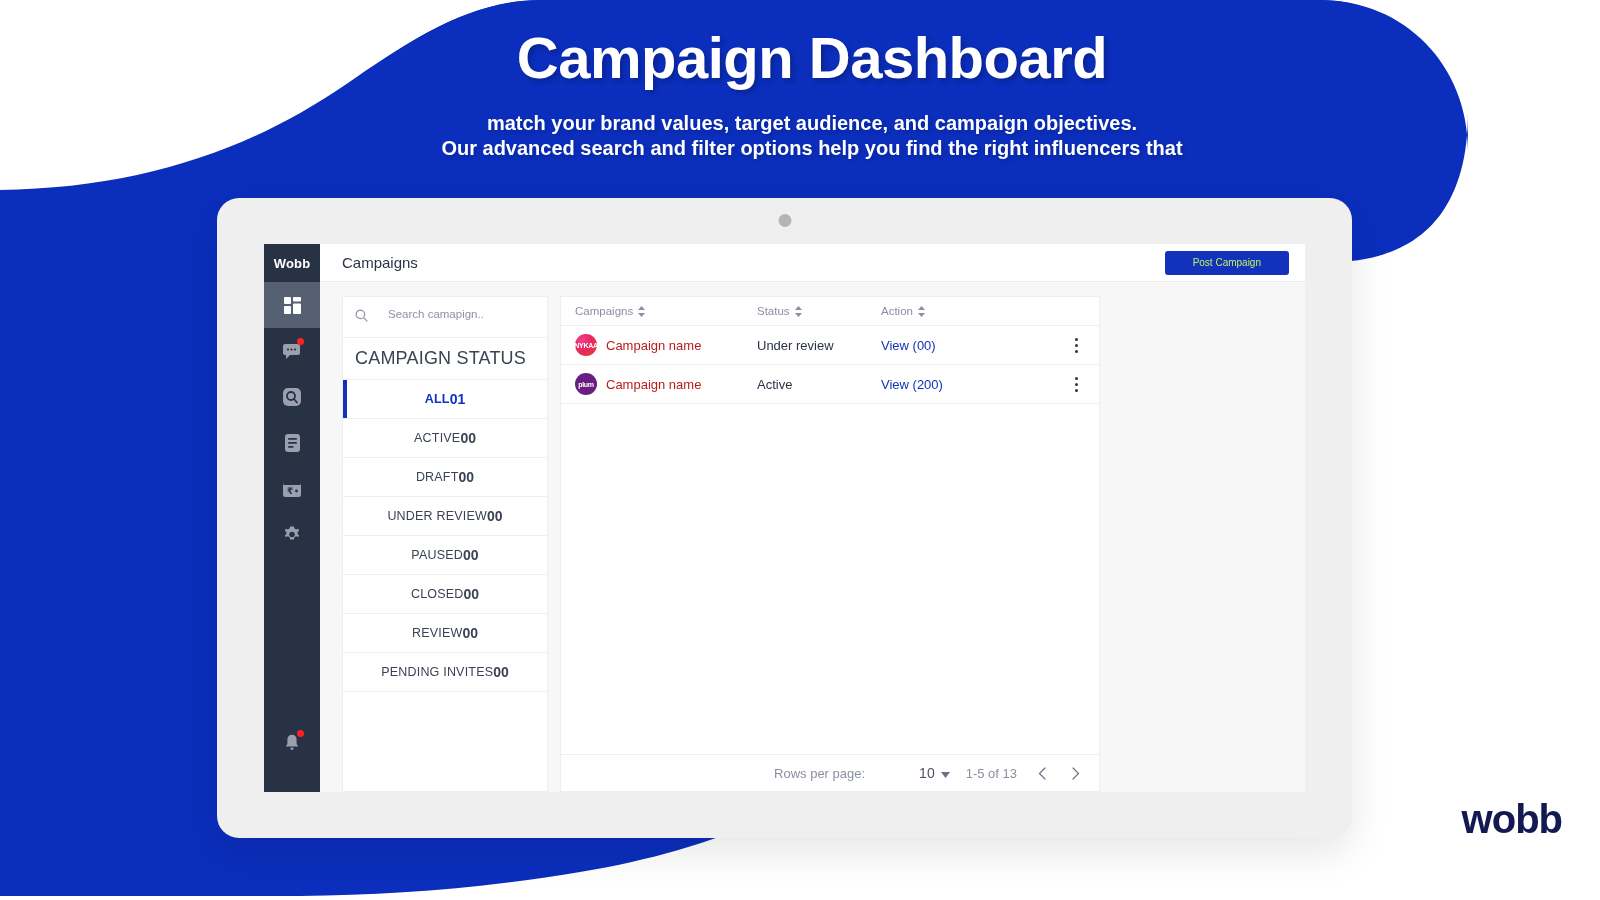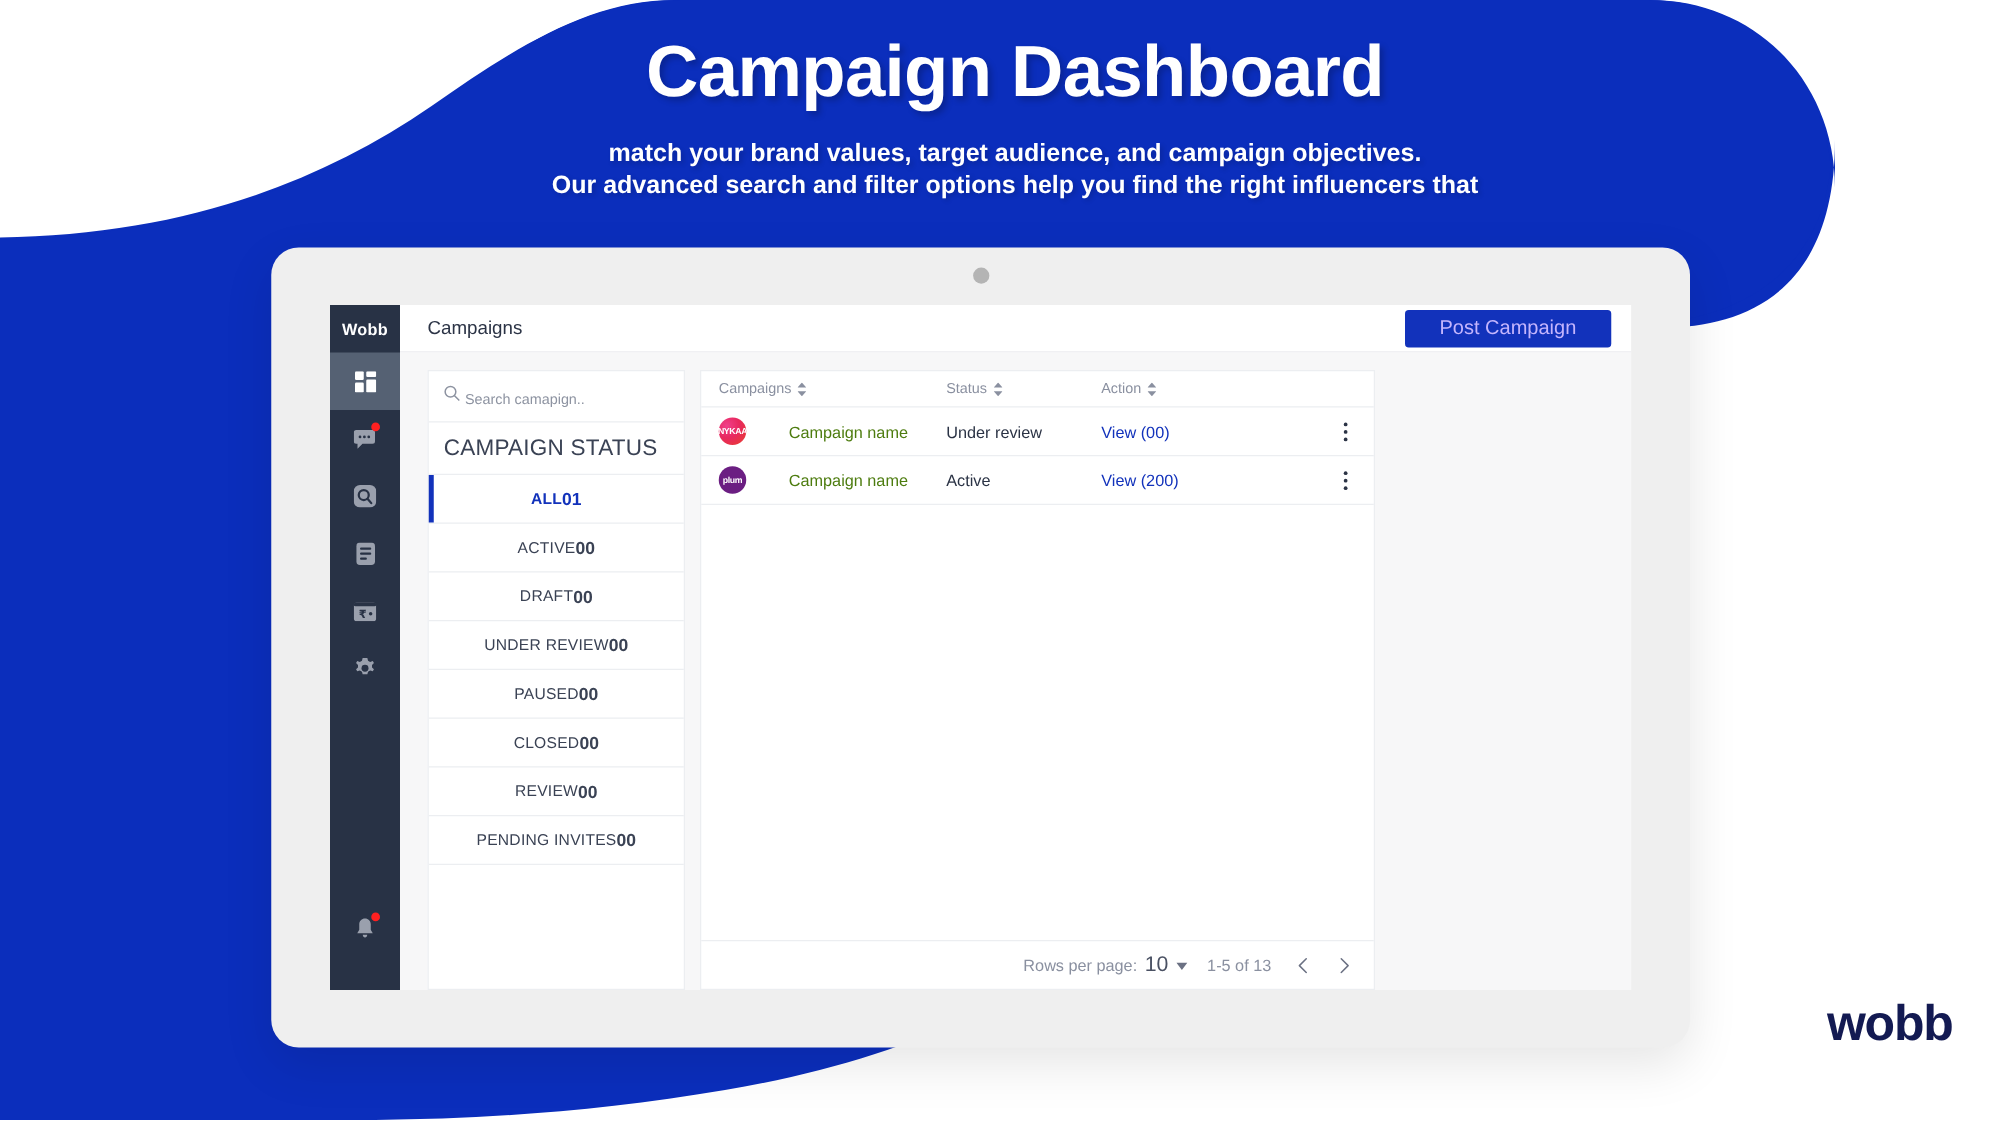--- a/index.html
+++ b/index.html
@@ -64,35 +64,35 @@
 
   
   .main { flex:1 1 auto; display:flex; flex-direction:column; min-width:0; }
   .topbar {
     height:38px; background:#ffffff; display:flex; align-items:center;
     padding:0 16px 0 22px; justify-content:space-between;
     border-bottom:1px solid #ececef;
   }
   .topbar-title { font-size:15px; color:#2b3345; }
   .post-btn {
-    background:#1232bb; color:#c4b5fd; font-size:16px; border:none;
+    background:#1232bb; color:#bef264; font-size:10px; border:none;
     padding:7px 28px; border-radius:3px; cursor:pointer; line-height:1;
   }
   .work {
     flex:1 1 auto; display:flex; gap:12px; padding:14px 12px 0 22px; min-height:0;
     background:#f7f7f8;
   }
 
   
   .filter-card {
     width:206px; flex:0 0 206px; background:#fff; border:1px solid #eceef1;
     display:flex; flex-direction:column; align-self:stretch; margin-bottom:0;
   }
   .search-row {
-    display:flex; align-items:flex-end; gap:4px; padding:11px 12px;
+    display:flex; align-items:flex-start; gap:20px; padding:11px 12px;
     border-bottom:1px solid #eceef1;
   }
   .search-ph { font-size:11.5px; color:#8d93a1; }
   .filter-head {
     padding:10px 12px; font-size:18px; color:#3a4254; letter-spacing:.2px;
     border-bottom:1px solid #eceef1;
   }
   .filter-item {
     position:relative; display:flex; align-items:center; justify-content:center;
     padding:11px 12px; border-bottom:1px solid #eceef1; cursor:pointer;
@@ -120,33 +120,33 @@
     display:flex; align-items:center; padding:8px 14px; border-bottom:1px solid #eceef1;
   }
   .row-c1 { width:182px; display:flex; align-items:center; gap:9px; }
   .avatar { width:22px; height:22px; border-radius:50%; flex:0 0 22px; position:relative; overflow:hidden; }
   .avatar .av-txt {
     position:absolute; inset:0; display:flex; align-items:center; justify-content:center;
     font-size:7px; font-weight:700; color:#fff; letter-spacing:-0.3px;
   }
   .av-nykaa { background: radial-gradient(circle at 30% 30%, #f0408a 0%, #e8285f 45%, #e8402a 100%); }
   .av-plum { background:#6b1e82; }
-  .cname { font-size:13px; color:#4d7c0f; cursor:pointer;margin-left:25px; }
+  .cname { font-size:13px; color:#b91c1c; cursor:pointer; }
   .row-c2 { width:124px; font-size:13px; color:#2b3345; }
   .row-c3 { flex:1 1 auto; font-size:13px; color:#1232bb; cursor:pointer; }
   .kebab { width:18px; display:flex; flex-direction:column; align-items:center; gap:3px; cursor:pointer; }
   .kebab i { width:3px; height:3px; border-radius:50%; background:#2b3345; display:block; }
   .table-fill { flex:1 1 auto; }
   .tfoot {
     display:flex; align-items:center; justify-content:flex-end; gap:16px;
     padding:9px 14px; border-top:1px solid #eceef1;
   }
   .tfoot-txt { font-size:13px; color:#8a90a0; }
   .rpp { display:flex; align-items:center; gap:6px; }
-  .rpp-val { font-size:17px; color:#4a5163; }
+  .rpp-val { font-size:14px; color:#4a5163;margin-left:48px; }
   .pg-btn { width:18px; height:18px; display:flex; align-items:center; justify-content:center; cursor:pointer; }
 
   
   .wobb-logo {
     position:absolute; right:38px; bottom:58px; font-size:40px; font-weight:800;
     color:#131a52; letter-spacing:-1px; z-index:7;
   }
 </style>
 </head>
 <body>

